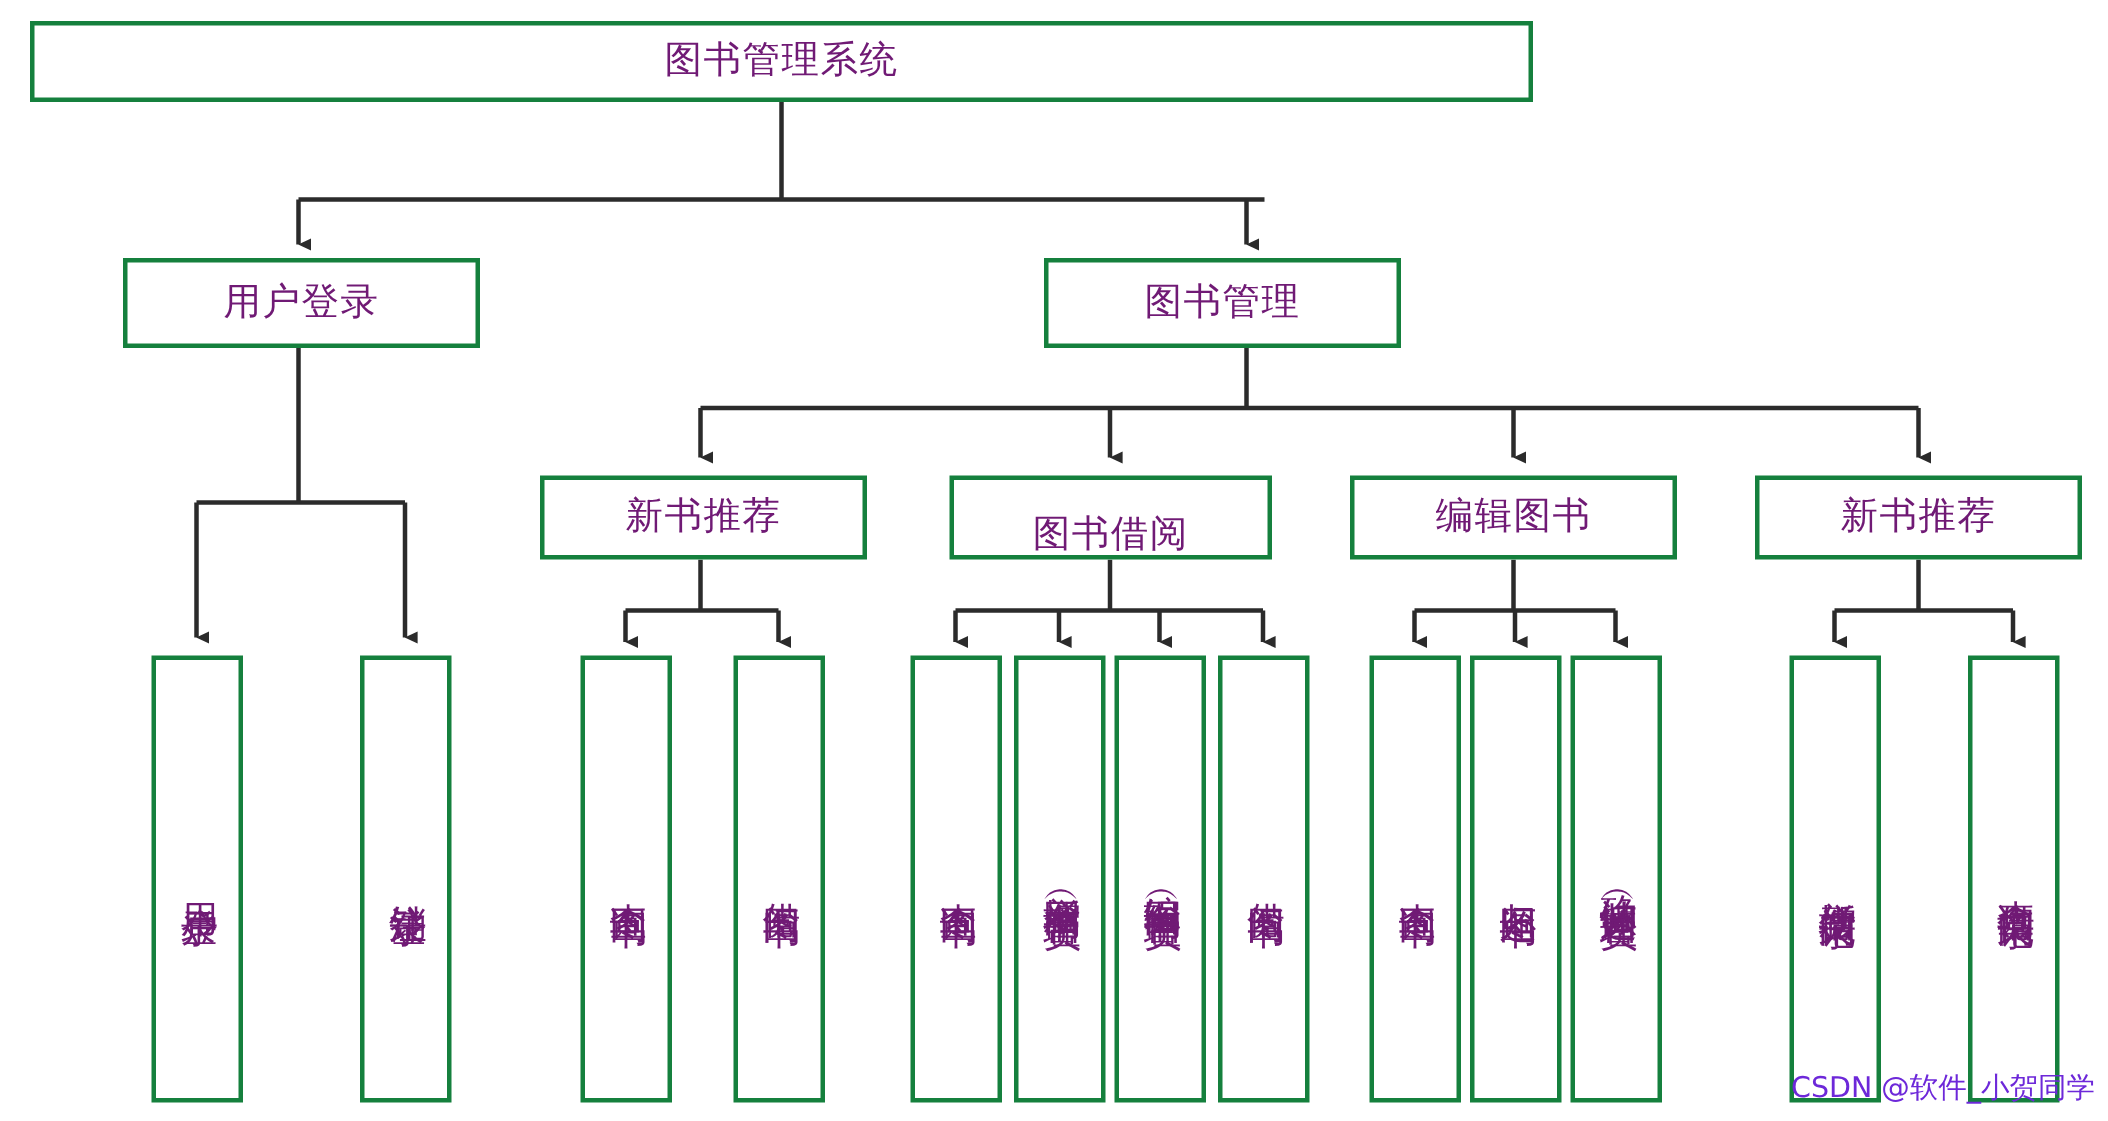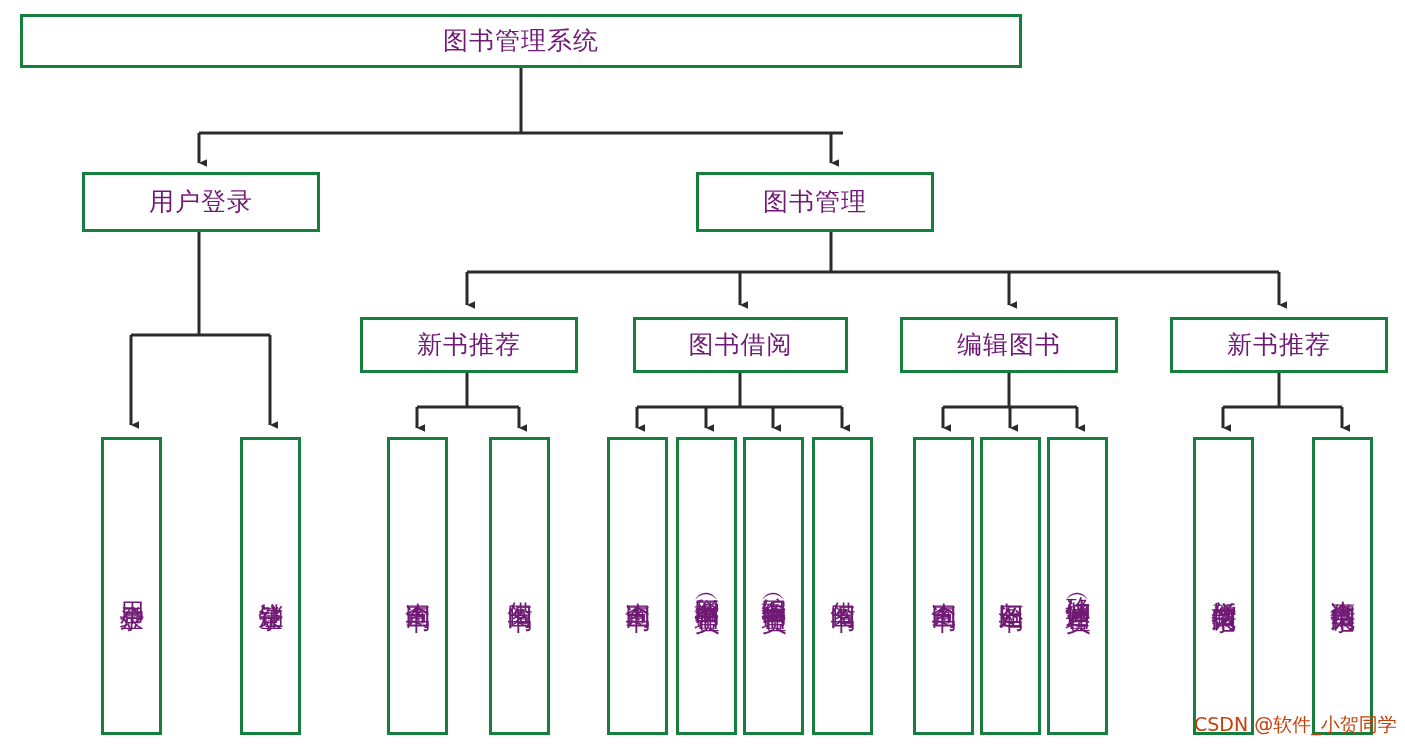--- a/index.html
+++ b/index.html
@@ -52,21 +52,21 @@
     top: 0;
     width: 1405px;
     height: 747px;
     pointer-events: none;
   }
   .watermark {
     position: absolute;
     left: 1194px;
     top: 712px;
     font-size: 19px;
-    color: #c2410c;
+    color: #6d28d9;
     white-space: nowrap;
     font-family: "DejaVu Sans", "Liberation Sans", sans-serif;
   }
 </style>
 </head>
 <body>
 
 <div id="canvas">
 
   <svg class="edges" viewBox="0 0 1405 747">
@@ -126,21 +126,21 @@
   <div class="node horiz" style="left:82px; top:172px; width:238px; height:60px;">
     <span>用户登录</span>
   </div>
   <div class="node horiz" style="left:696px; top:172px; width:238px; height:60px;">
     <span>图书管理</span>
   </div>
 
   <div class="node horiz" style="left:360px; top:317px; width:218px; height:56px;">
     <span>新书推荐</span>
   </div>
-  <div class="node horiz" style="left:633px; top:317px; width:215px; height:56px;">
+  <div class="node horiz" style="left:633px; top:317px; width:215px; height:56px;align-items:flex-end;">
     <span>图书借阅</span>
   </div>
   <div class="node horiz" style="left:900px; top:317px; width:218px; height:56px;">
     <span>编辑图书</span>
   </div>
   <div class="node horiz" style="left:1170px; top:317px; width:218px; height:56px;">
     <span>新书推荐</span>
   </div>
 
   <div class="node vert" style="left:101px; top:437px; width:61px; height:298px;">

